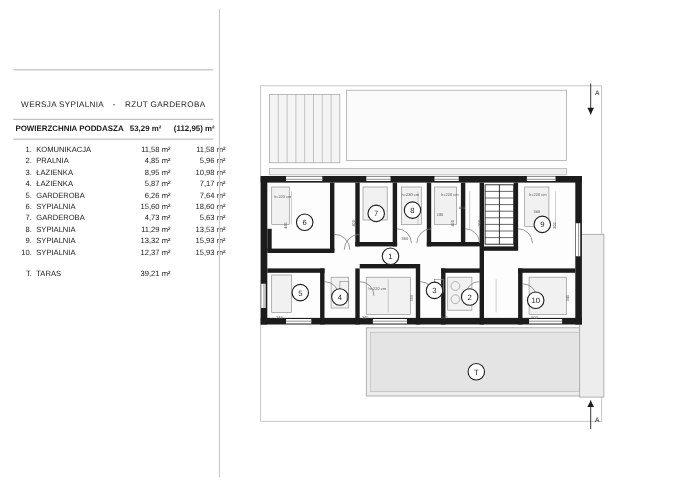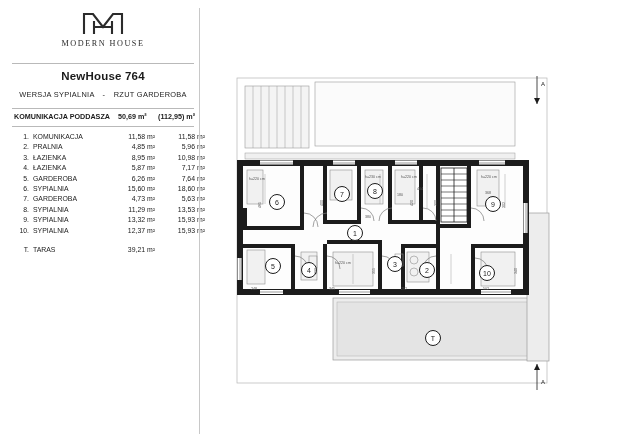--- a/index.html
+++ b/index.html
@@ -174,42 +174,34 @@
     font-family: "Liberation Sans", sans-serif;
   }
 </style>
 </head>
 <body>
 
 <div class="page">
 
   <div class="info-panel">
 
-    <div class="logo-block">
-      <svg class="logo-mark" viewBox="0 0 46 26">
-        <path d="M4 24 L4 4 L13 4 L23 17 L33 4 L42 4 L42 24" fill="none" stroke="#2b2b2b" stroke-width="2.1"></path>
-        <path d="M14 11 L14 24 M32 11 L32 24 M14 17 L32 17" fill="none" stroke="#2b2b2b" stroke-width="2.1"></path>
-      </svg>
-      <span class="logo-text">MODERN HOUSE</span>
-    </div>
 
     <div class="rule rule-1"></div>
 
-    <div class="project-title">NewHouse 764</div>
 
     <div class="project-sub">
       <span>WERSJA  SYPIALNIA</span>
       <span class="sep">-</span>
       <span>RZUT GARDEROBA</span>
     </div>
 
     <div class="rule rule-2"></div>
 
     <div class="area-header">
-      <span class="lbl">KOMUNIKACJA PODDASZA</span><span class="v1">50,69 m²</span><span class="v2">(112,95) m²</span>
+      <span class="lbl">POWIERZCHNIA PODDASZA</span><span class="v1">53,29 m²</span><span class="v2">(112,95) m²</span>
     </div>
 
     <div class="rule rule-3"></div>
 
     <div class="room-list">
       <div class="room-row">
         <span class="num">1.</span><span class="name">KOMUNIKACJA</span><span class="a1">11,58 m²</span><span class="a2">11,58 m²</span>
       </div>
       <div class="room-row">
         <span class="num">2.</span><span class="name">PRALNIA</span><span class="a1">4,85 m²</span><span class="a2">5,96 m²</span>

